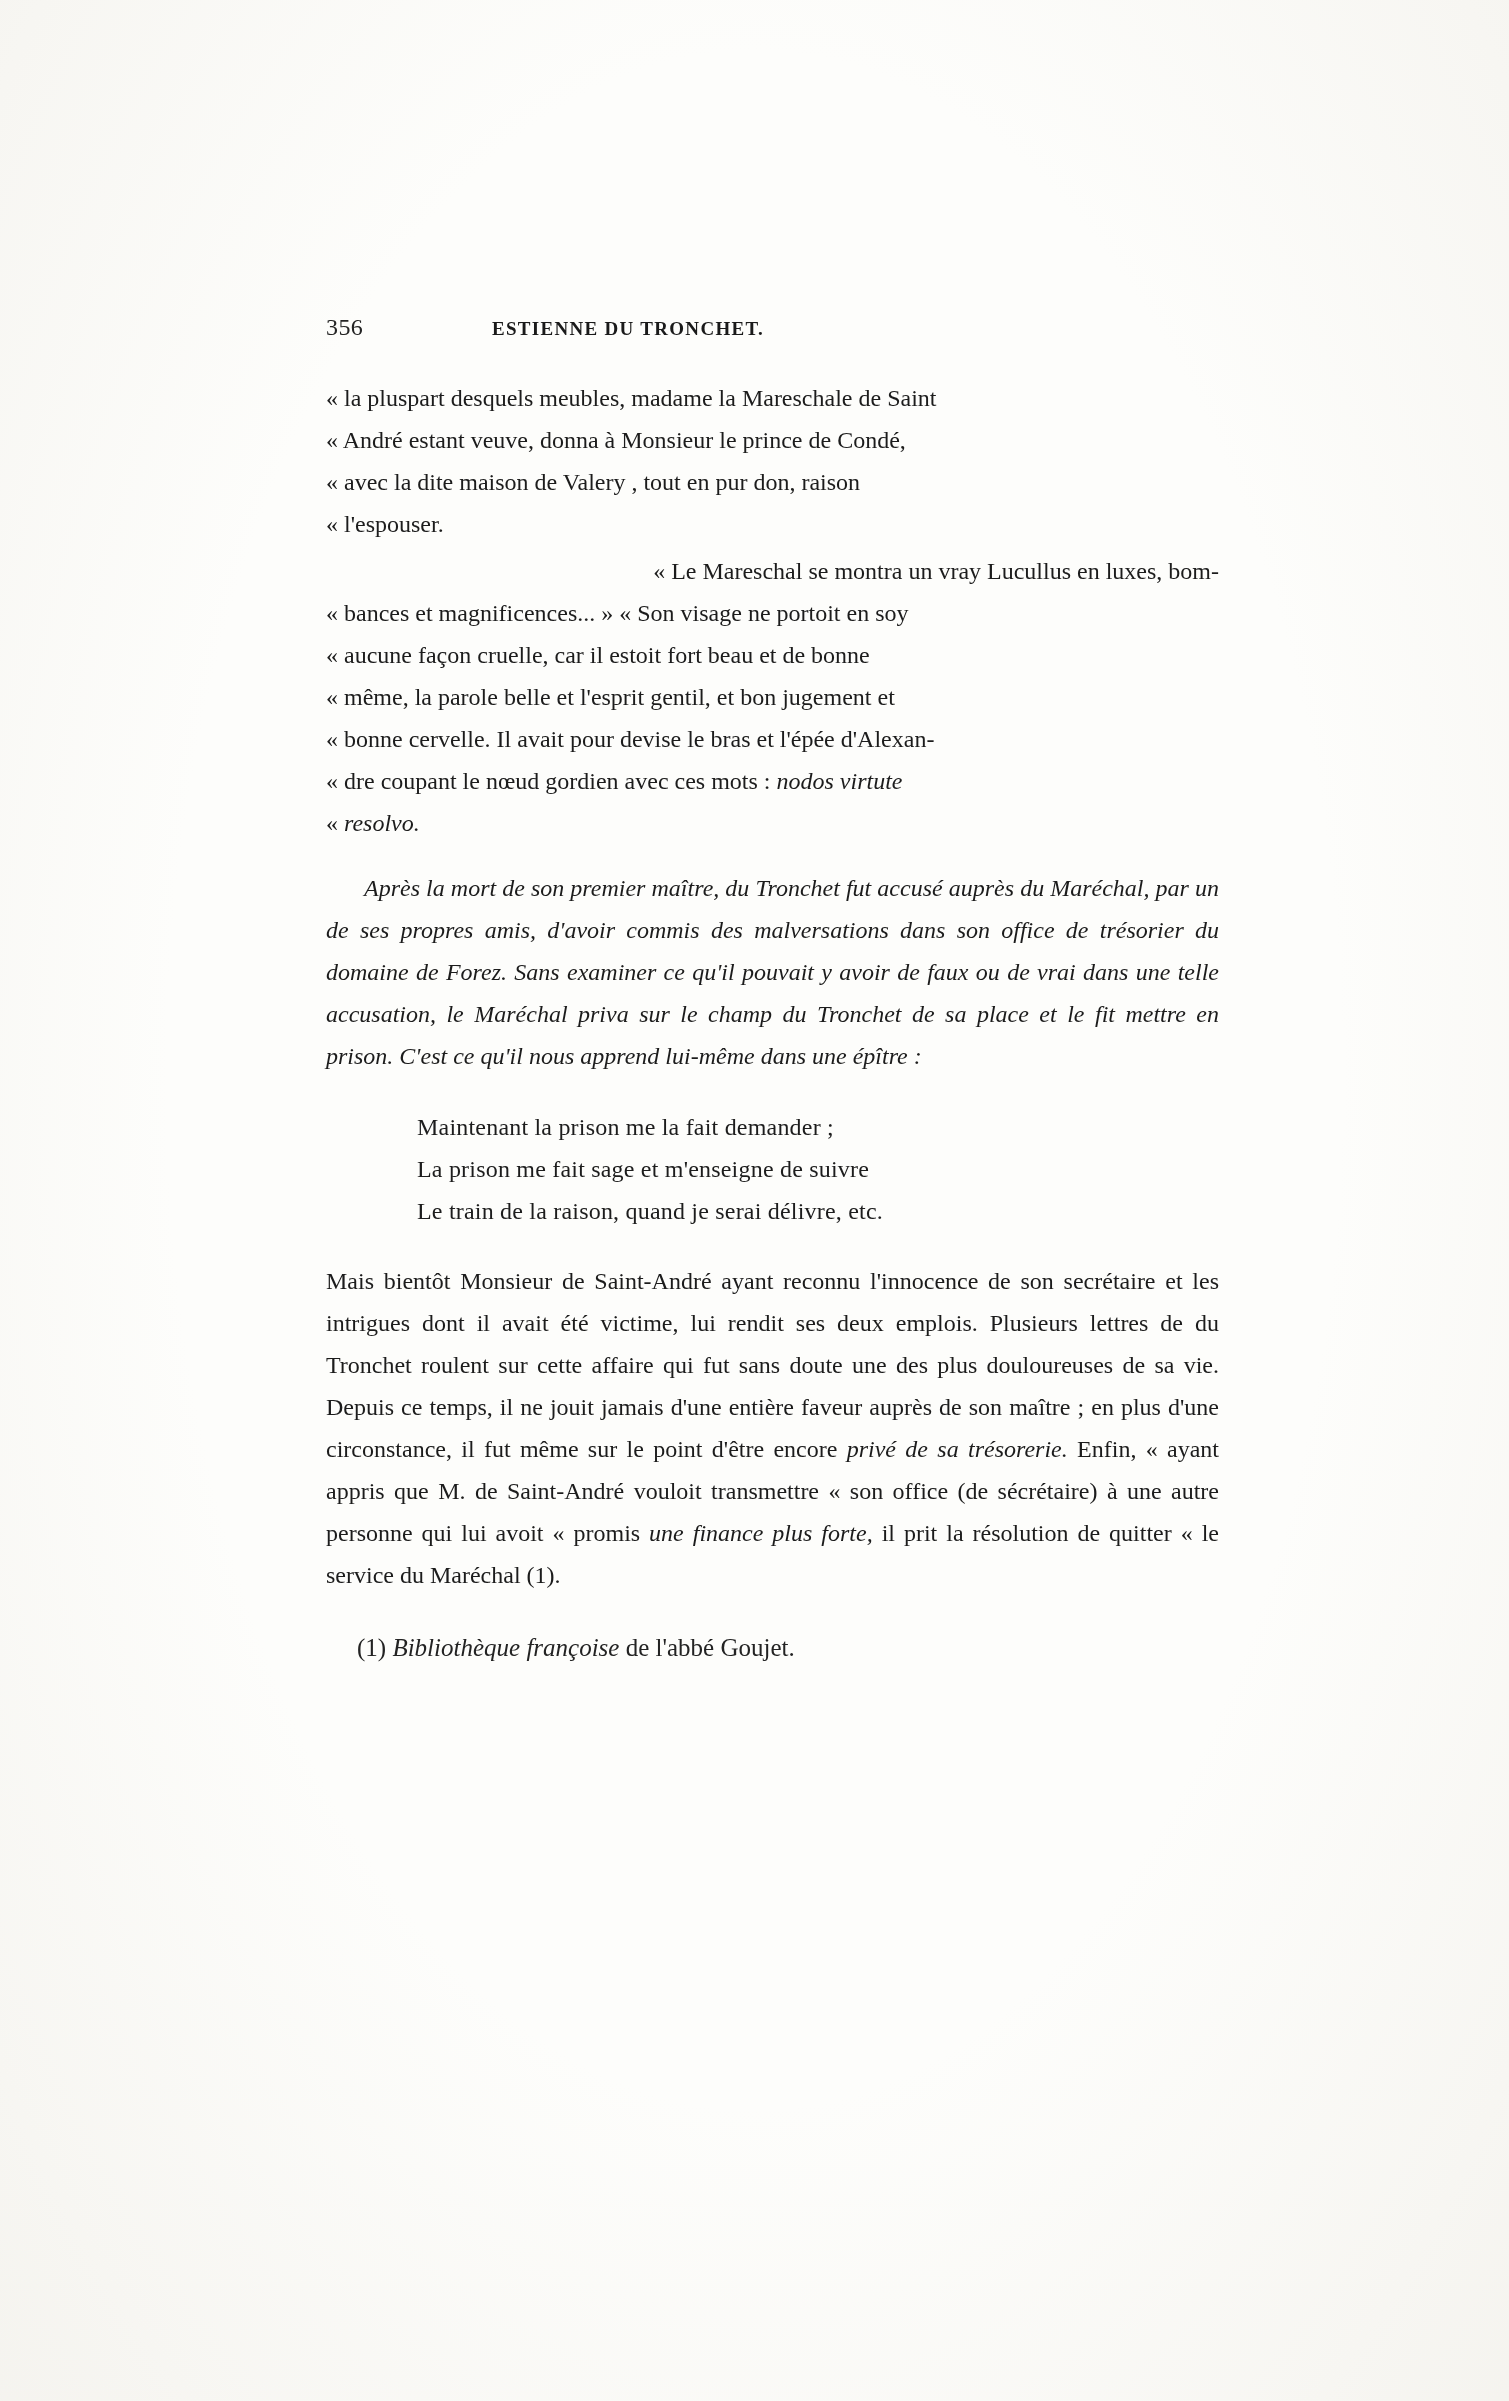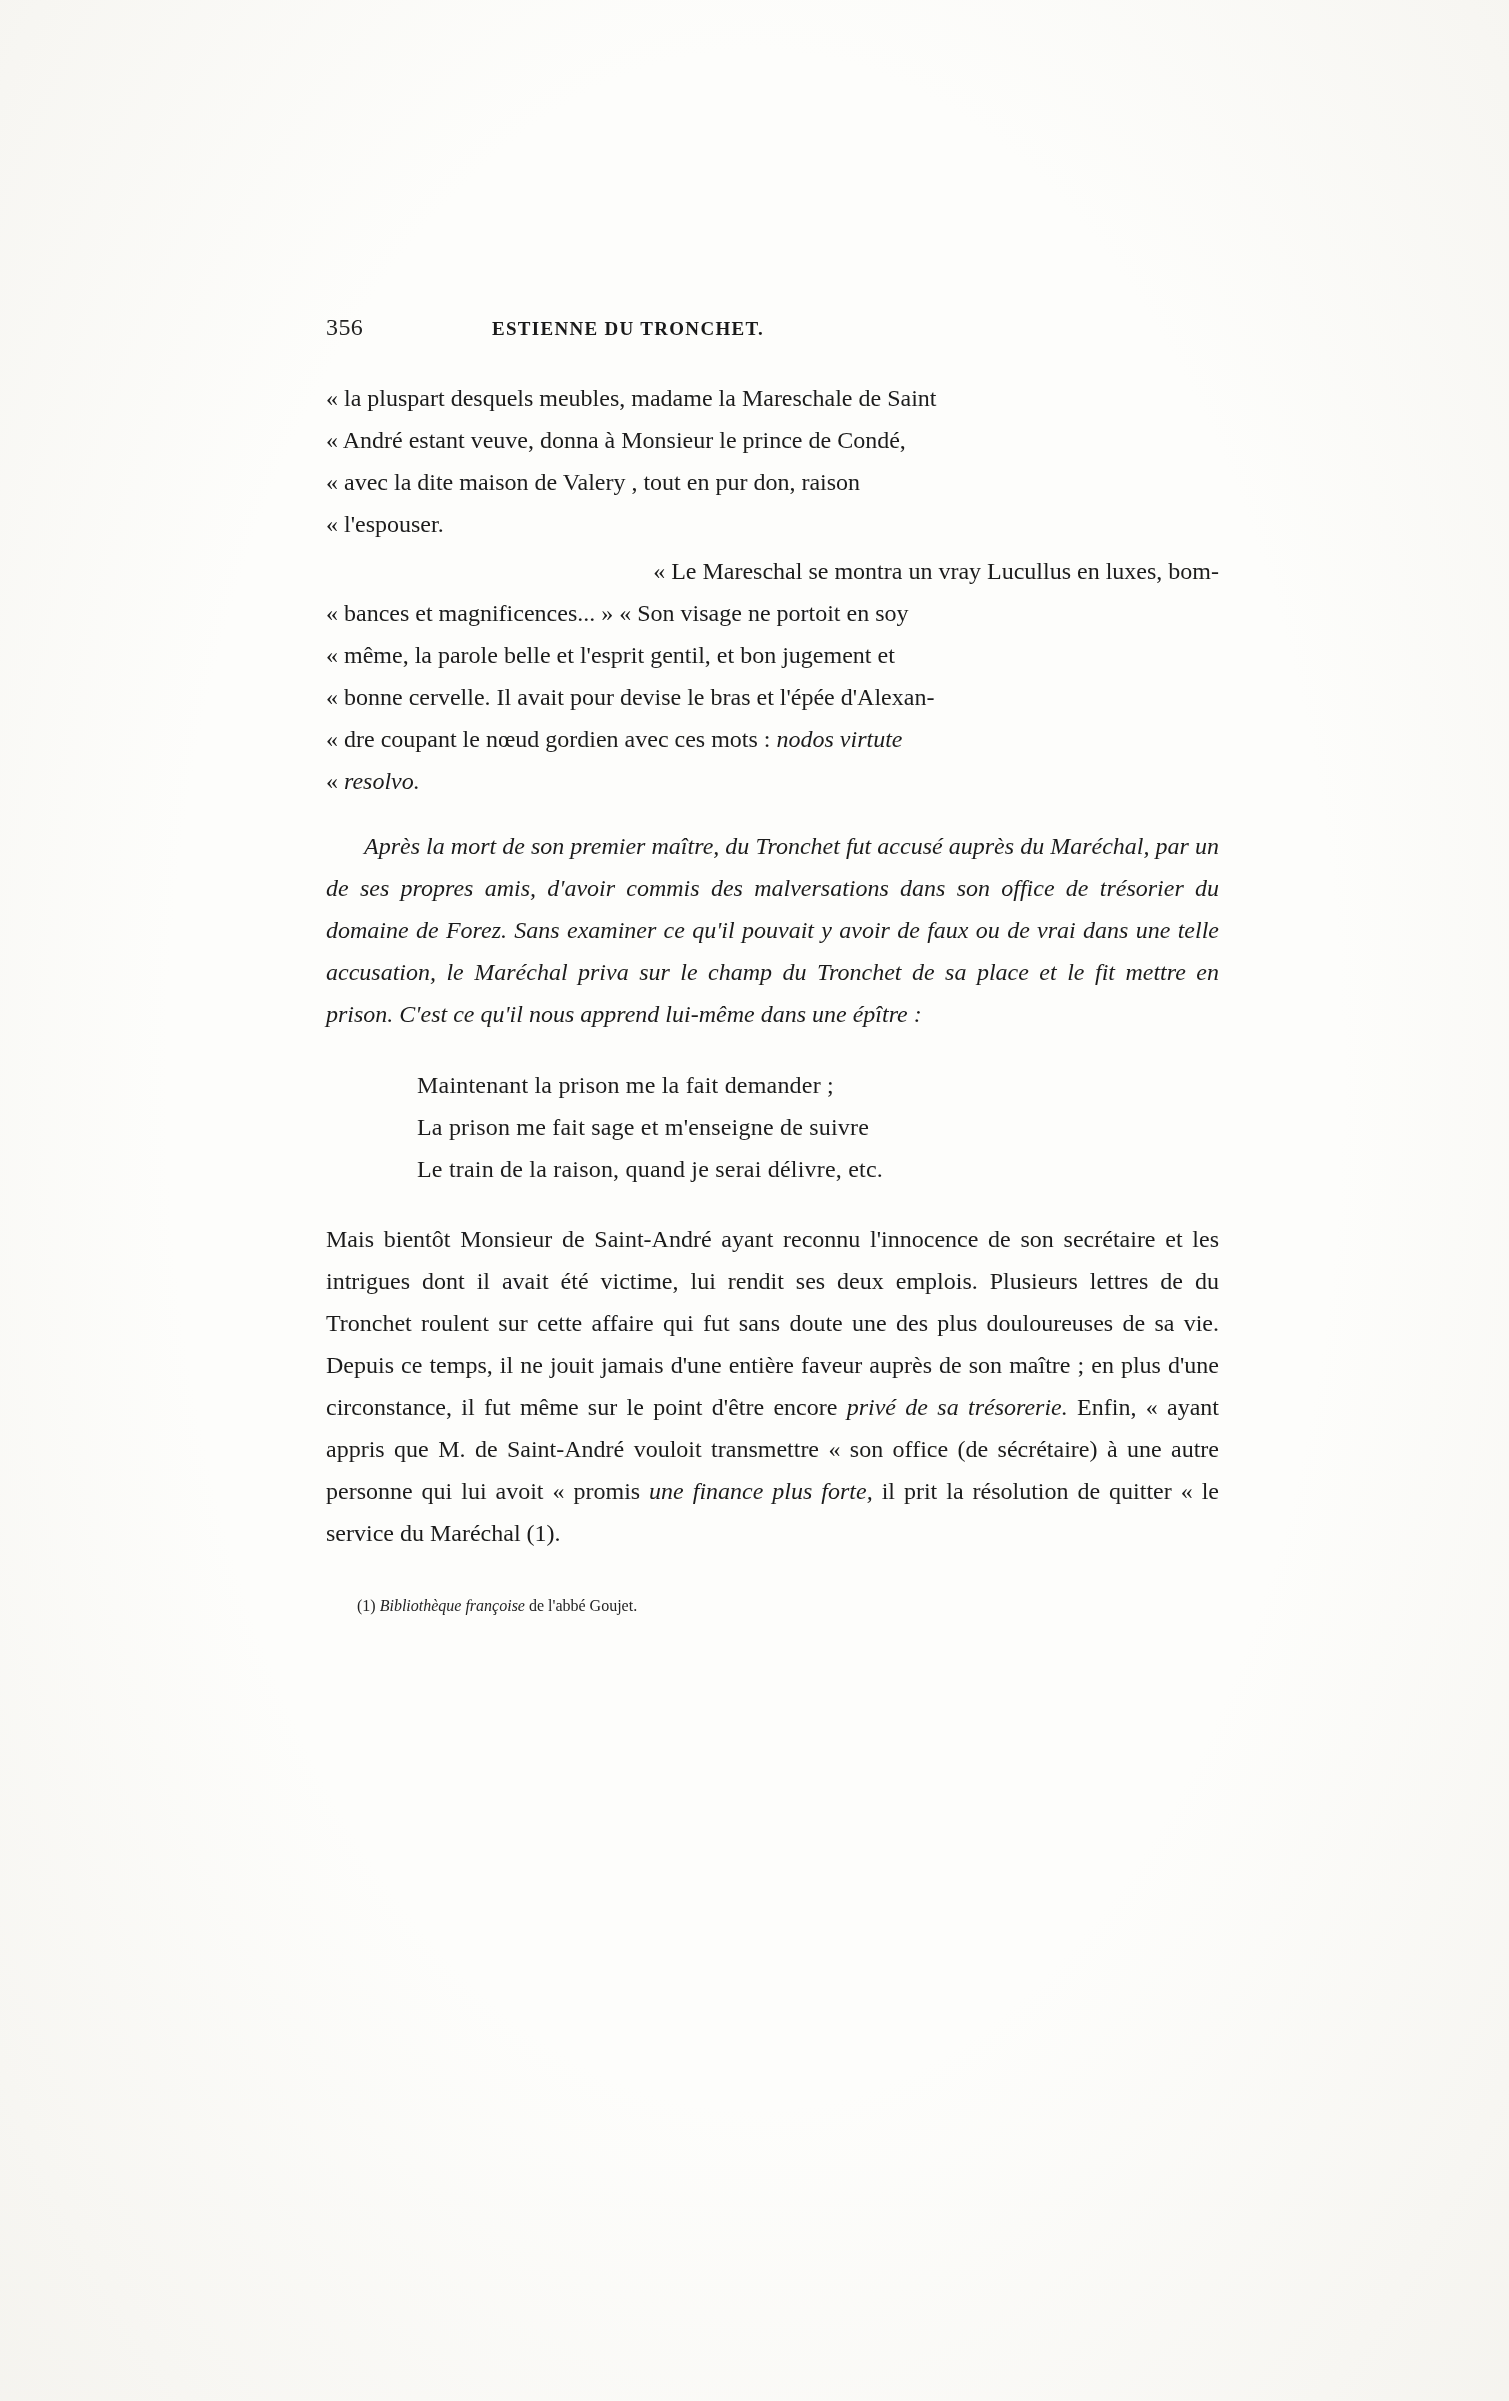--- a/index.html
+++ b/index.html
@@ -86,21 +86,21 @@
     white-space: nowrap;
     letter-spacing: 0.2px;
   }
   .body-block {
     margin-top: 23px;
     font-style: italic;
   }
   .footnote {
     margin-top: 38px;
     margin-left: 31px;
-    font-size: 16px;
+    font-size: 25px;
     line-height: 28px;
     color: #232323;
   }
   i, .it { font-style: italic; }
 </style>
 </head>
 <body>
 
 <div class="page">
   <div class="scan-tint"></div>
@@ -115,20 +115,21 @@
     <div class="quote-block">
       <p class="quote-line">« la pluspart desquels meubles, madame la Mareschale de Saint</p>
       <p class="quote-line">« André estant veuve, donna à Monsieur le prince de Condé,</p>
       <p class="quote-line">« avec la dite maison de Valery , tout en pur don, raison</p>
       <p class="quote-line">« l'espouser.</p>
     </div>
 
     <div class="quote-block" style="margin-top:4.9px;">
       <p class="quote-line" style="text-indent:38px;text-align:right;">« Le Mareschal se montra un vray Lucullus en luxes, bom-</p>
       <p class="quote-line">« bances et magnificences... » « Son visage ne portoit en soy</p>
+      <p class="quote-line">« aucune façon cruelle, car il estoit fort beau et de bonne</p>
       <p class="quote-line">« même, la parole belle et l'esprit gentil, et bon jugement et</p>
       <p class="quote-line">« bonne cervelle. Il avait pour devise le bras et l'épée d'Alexan-</p>
       <p class="quote-line"><span>« dre coupant le nœud gordien avec ces mots : </span><i>nodos virtute</i></p>
       <p class="quote-line"><span>« </span><i></i><i>resolvo.</i></p>
     </div>
 
     <p class="just para-indent body-block">Après la mort de son premier maître, du Tronchet fut accusé auprès du Maréchal, par un de ses propres amis, d'avoir commis des malversations dans son office de trésorier du domaine de Forez. Sans examiner ce qu'il pouvait y avoir de faux ou de vrai dans une telle accusation, le Maréchal priva sur le champ du Tronchet de sa place et le fit mettre en prison. C'est ce qu'il nous apprend lui-même dans une épître :</p>
 
     <div class="verse">
       <div>Maintenant la prison me la fait demander ;</div>

